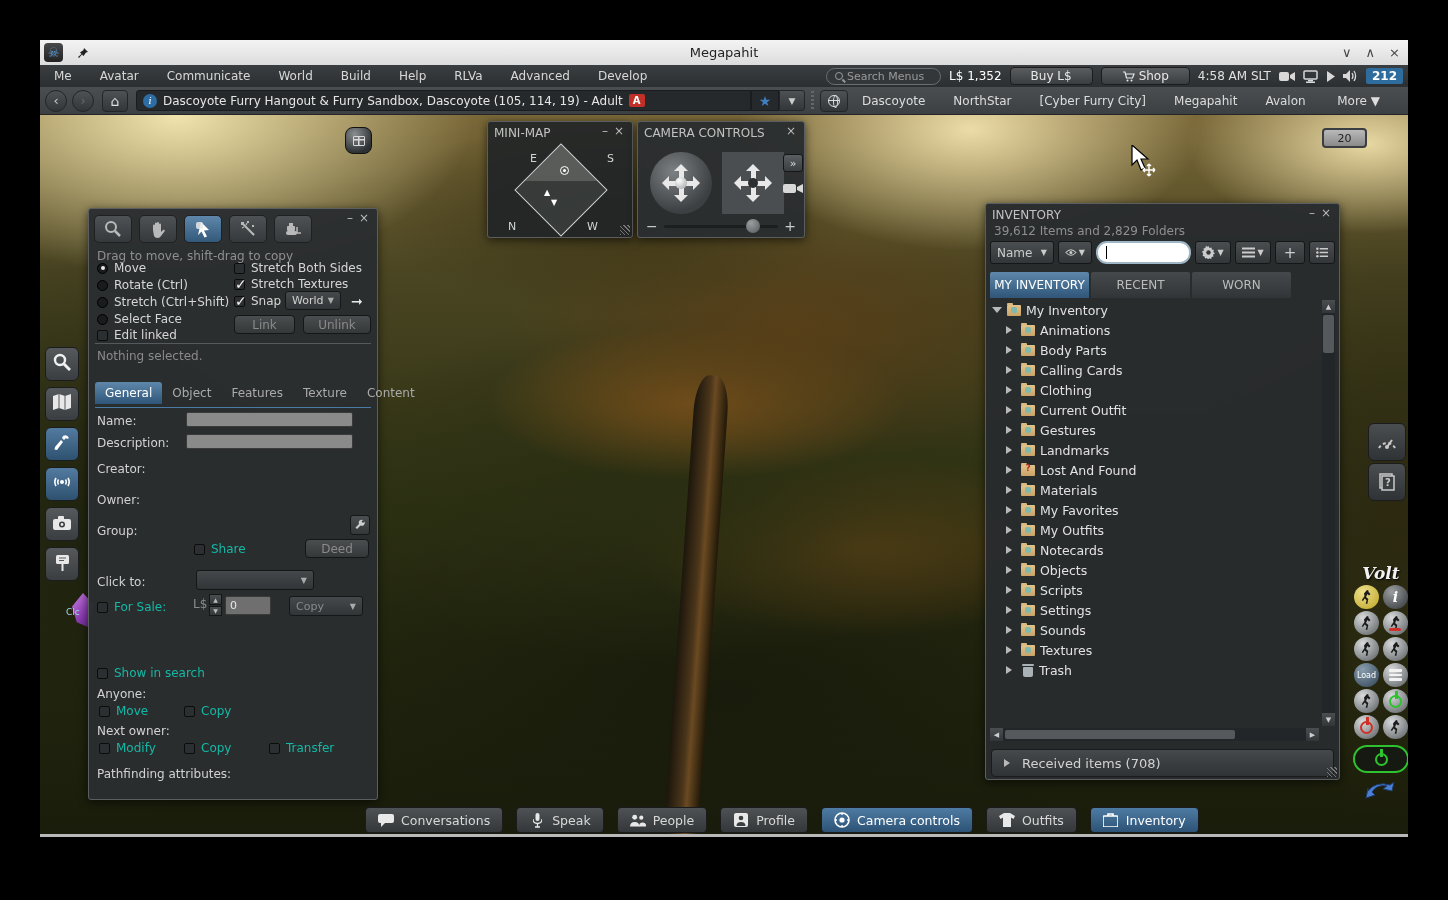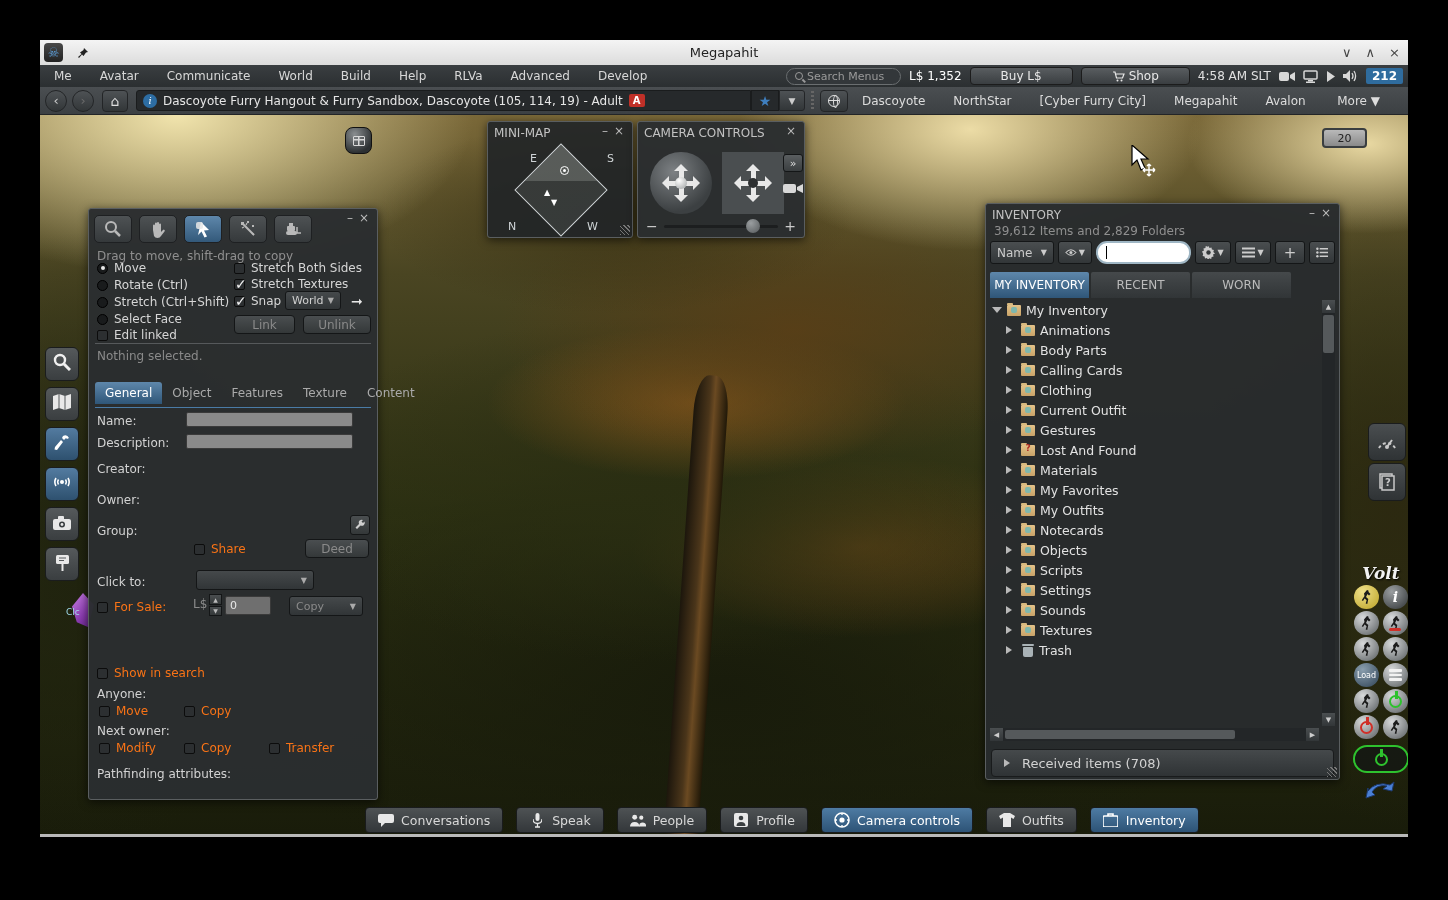--- a/index.html
+++ b/index.html
@@ -27,21 +27,21 @@
   .menubar .menus { display:flex; }
   .menubar .menus div { padding:0 14px; line-height:22px; }
   .menubar .right { position:absolute; right:5px; display:flex; align-items:center; gap:8px; }
   .searchpill { width:115px; height:17px; border:1px solid #6a6e70; border-radius:9px;
     background:#33373a; color:#9a9a9a; font-size:11px; display:flex; align-items:center;
     gap:4px; padding:0 8px; }
   .mag { width:8px; height:8px; border:1.5px solid #9a9a9a; border-radius:50%; position:relative; flex:none;}
   .mag:after { content:""; position:absolute; width:4px; height:1.5px; background:#9a9a9a;
     transform:rotate(45deg); left:6px; top:7px; }
   .balance { color:#fff; font-size:12px; }
-  .btn-gray { height:18px; padding:0 30px; border:1px solid #1c1c1c; border-radius:4px;
+  .btn-gray { height:18px; padding:0 20px; border:1px solid #1c1c1c; border-radius:4px;
     background:linear-gradient(#595d60,#3a3e41); color:#e8e8e8; font-size:12px;
     display:flex; align-items:center; gap:4px; }
   .sltime { color:#e0e0e0; }
   .mediaicon { display:flex; align-items:center; color:#d8d8d8; }
   .fpsbadge { background:#2f6c9e; color:#fff; border-radius:2px; padding:1px 6px;
     font-size:12px; font-weight:bold; }
 
   
   .navbar { position:absolute; left:0; top:47px; width:100%; height:28px;
     background:linear-gradient(#4a4e51,#3c4043); border-bottom:1px solid #232527;
@@ -110,21 +110,21 @@
   .radio { position:absolute; display:flex; align-items:center; gap:6px; color:#d6d6d6; }
   .radio .dot { width:11px; height:11px; border-radius:50%; background:#191b1c;
     border:1px solid #000; position:relative; flex:none; }
   .radio.on .dot:after { content:""; position:absolute; left:2.5px; top:2.5px; width:4px;
     height:4px; border-radius:50%; background:#e8e8e8; }
   .check { position:absolute; display:flex; align-items:center; gap:6px; color:#d6d6d6; }
   .check .box { width:11px; height:11px; background:#2c2f31; border:1px solid #0c0c0c;
     border-radius:2px; position:relative; flex:none; }
   .check.on .box:after { content:"✓"; position:absolute; left:0px; top:-4px; color:#f2f2f2;
     font-size:14px; font-weight:bold; }
-  .check.dis { color:#f97316; }
+  .check.dis { color:#14b8a6; }
   .dropdown { background:linear-gradient(#45494b,#313537); border:1px solid #141617;
     border-radius:3px; color:#cfcfcf; display:flex; align-items:center;
     justify-content:space-between; padding:0 6px; font-size:11px; }
   .dropdown .car { font-size:8px; color:#aaa; margin-left:4px; }
   .pushbtn { background:linear-gradient(#4a4e50,#343839); border:1px solid #141617;
     border-radius:4px; color:#8a8a8a; display:flex; align-items:center; justify-content:center;
     font-size:12px; }
   .sepline { position:absolute; left:6px; right:6px; height:1px; background:#56595b; }
   .btabs { position:absolute; left:6px; top:173px; display:flex; }
   .btab { padding:4px 10px; font-size:12px; color:#aaa; border-radius:3px 3px 0 0; }
@@ -727,20 +727,27 @@
           </div>
           <div class="invitem" style="padding-left: 14px;">
             <span class="tri"></span>
             <span class="foldericon">
               <i></i>
             </span>
             <span>Gestures</span>
           </div>
           <div class="invitem" style="padding-left: 14px;">
             <span class="tri"></span>
+            <span class="foldericon">
+              <i></i>
+            </span>
+            <span>Landmarks</span>
+          </div>
+          <div class="invitem" style="padding-left: 14px;">
+            <span class="tri"></span>
             <span class="foldericon q"></span>
             <span>Lost And Found</span>
           </div>
           <div class="invitem" style="padding-left: 14px;">
             <span class="tri"></span>
             <span class="foldericon">
               <i></i>
             </span>
             <span>Materials</span>
           </div>

